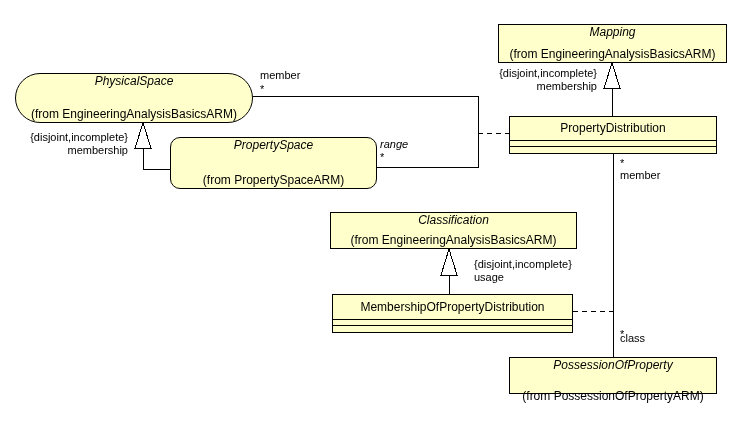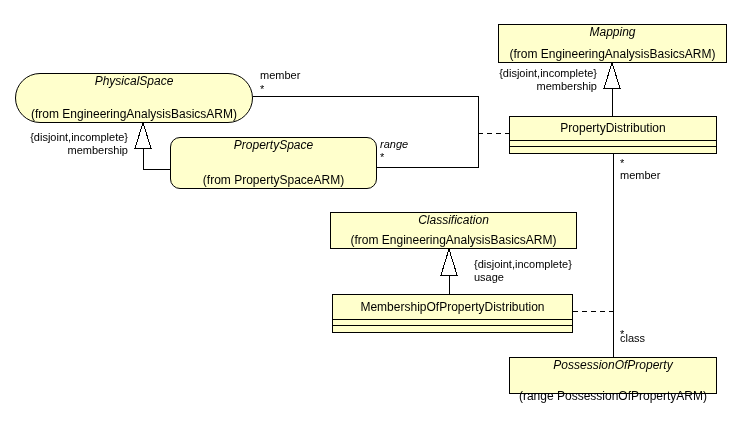--- a/index.html
+++ b/index.html
@@ -113,21 +113,21 @@
   </div>
 
   <div class="uml-class comp" style="left:332px; top:294px; width:241px; height:39px;">
     <div class="cls-name">MembershipOfPropertyDistribution</div>
     <div class="compartment attrs"></div>
     <div class="compartment ops"></div>
   </div>
 
   <div class="uml-class abstract" style="left:509px; top:357px; width:208px; height:37px;gap:16px;">
     <div class="cls-name">PossessionOfProperty</div>
-    <div class="cls-pkg">(range PossessionOfPropertyARM)</div>
+    <div class="cls-pkg">(from PossessionOfPropertyARM)</div>
   </div>
 
   <div class="lbl" style="left:260px; top:69px;">member</div>
   <div class="lbl" style="left:260px; top:83px;">*</div>
 
   <div class="lbl" style="left:380px; top:138px;font-style:italic;">range</div>
   <div class="lbl" style="left:380px; top:151px;">*</div>
 
   <div class="lbl" style="left:620px; top:157px;">*</div>
   <div class="lbl" style="left:620px; top:169px;text-align:center;">member</div>

